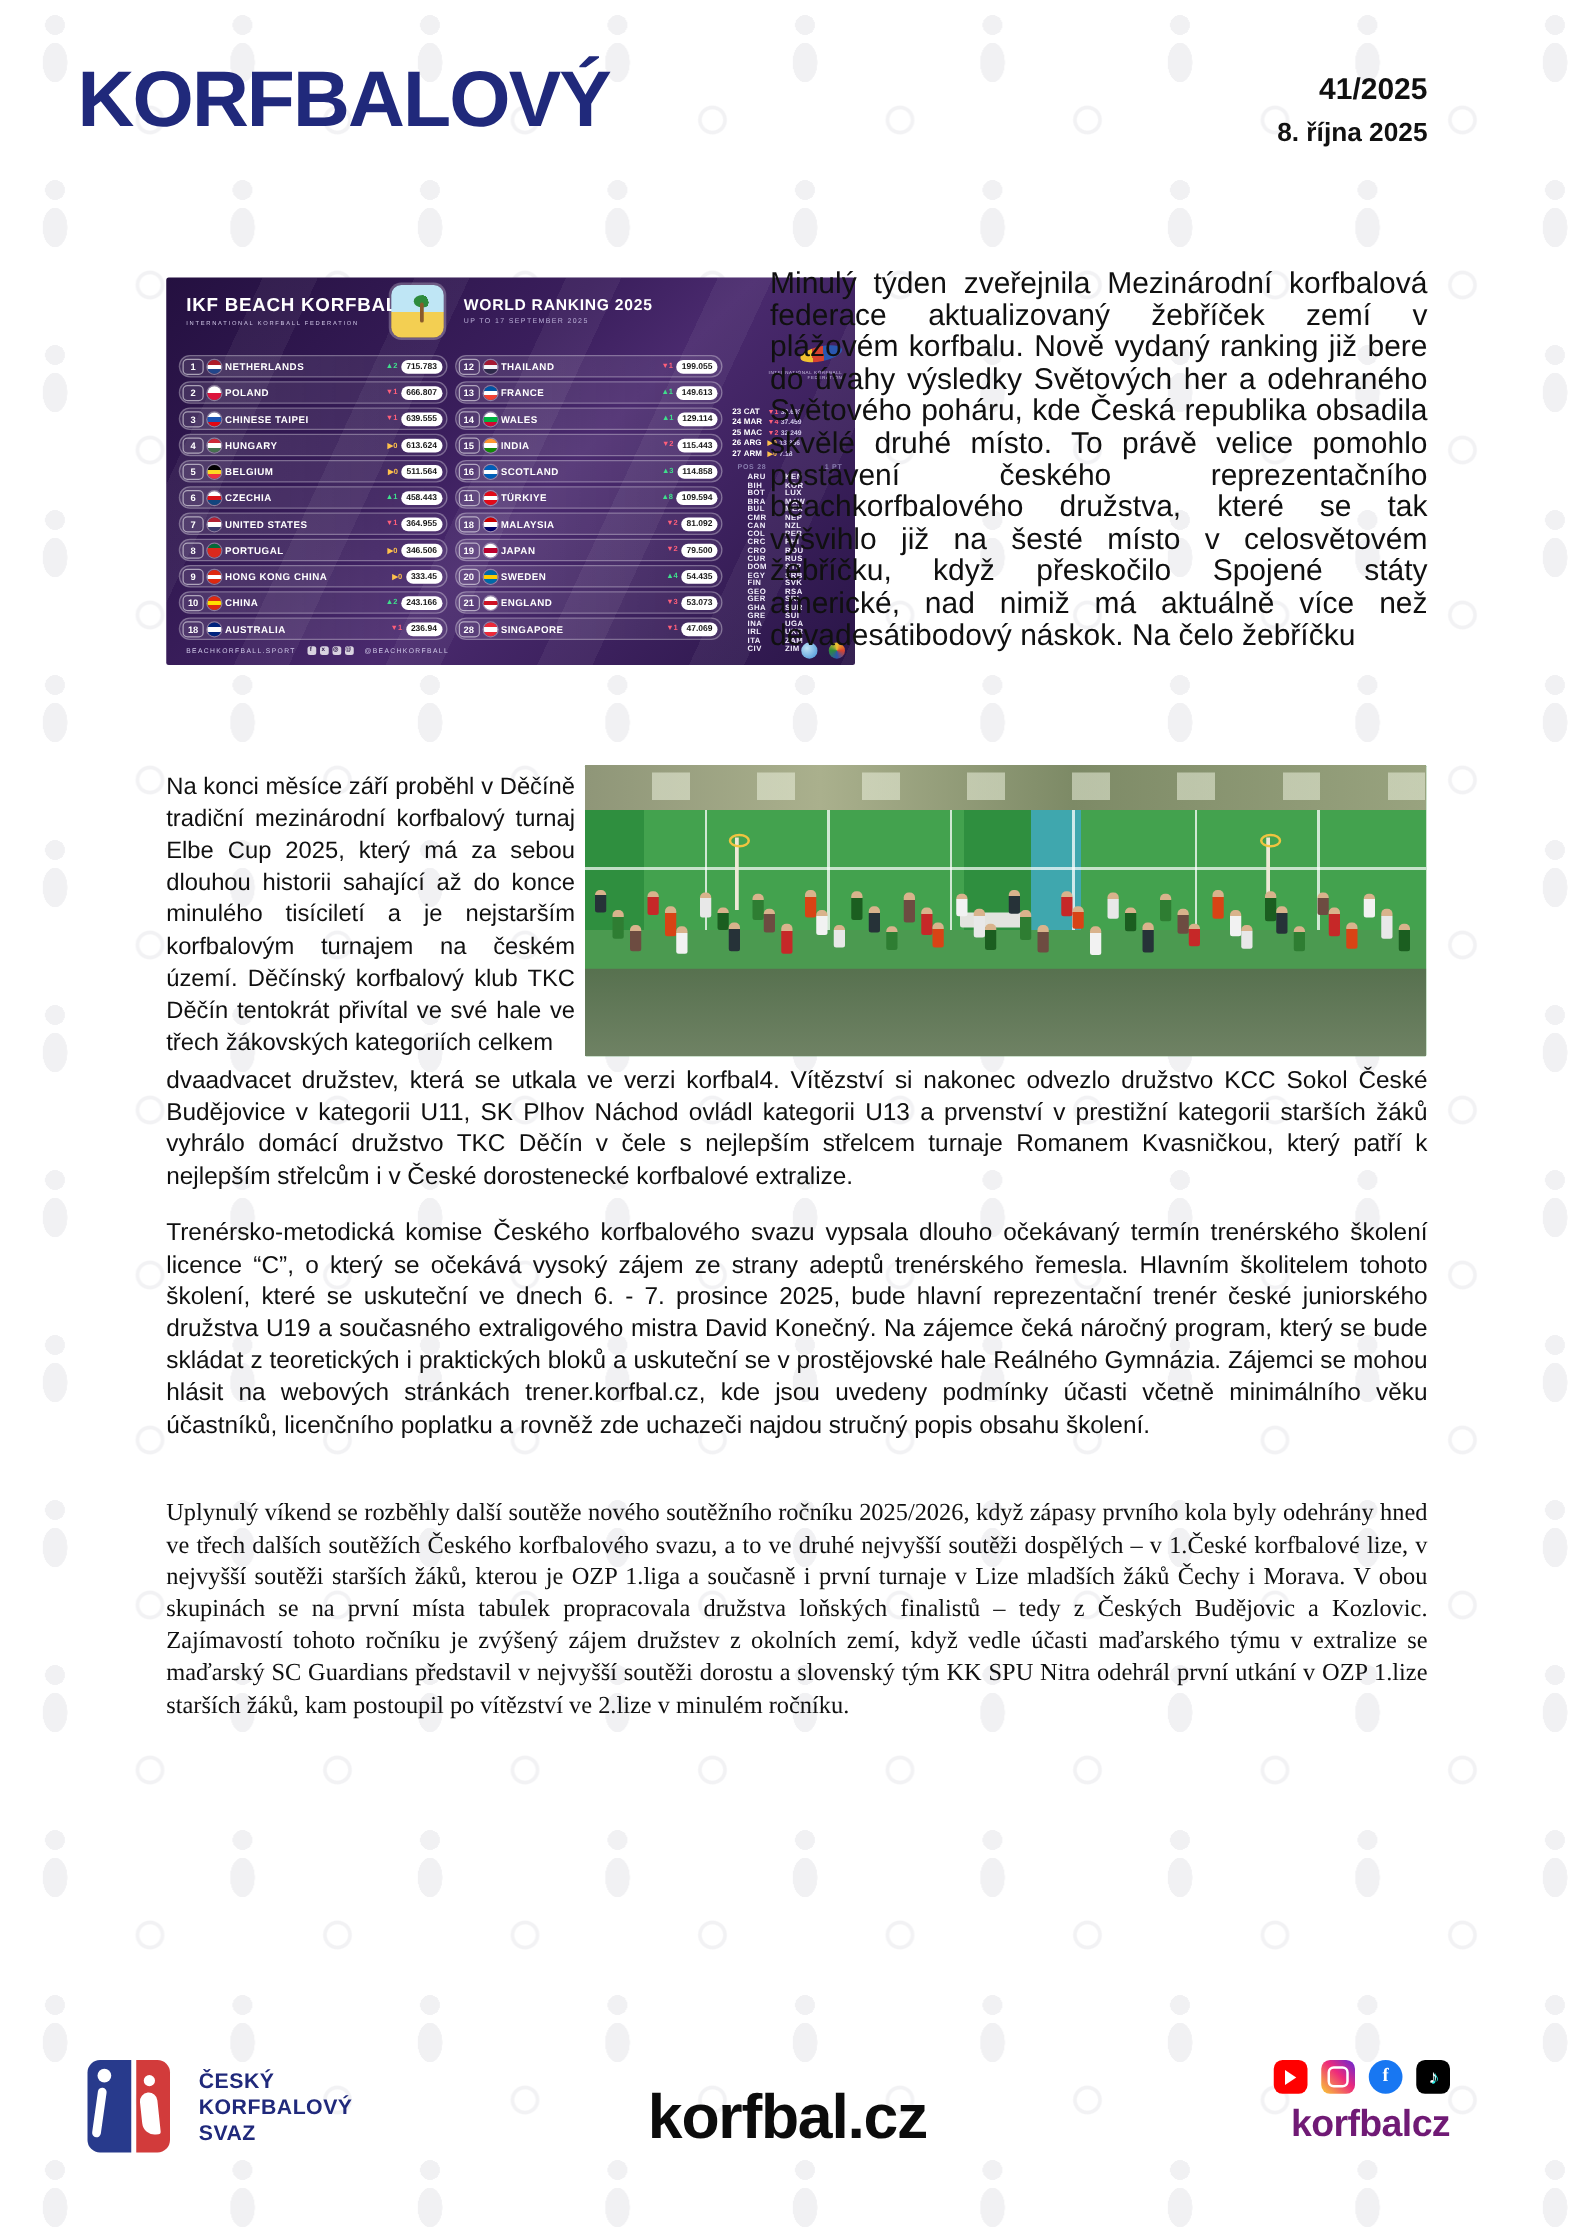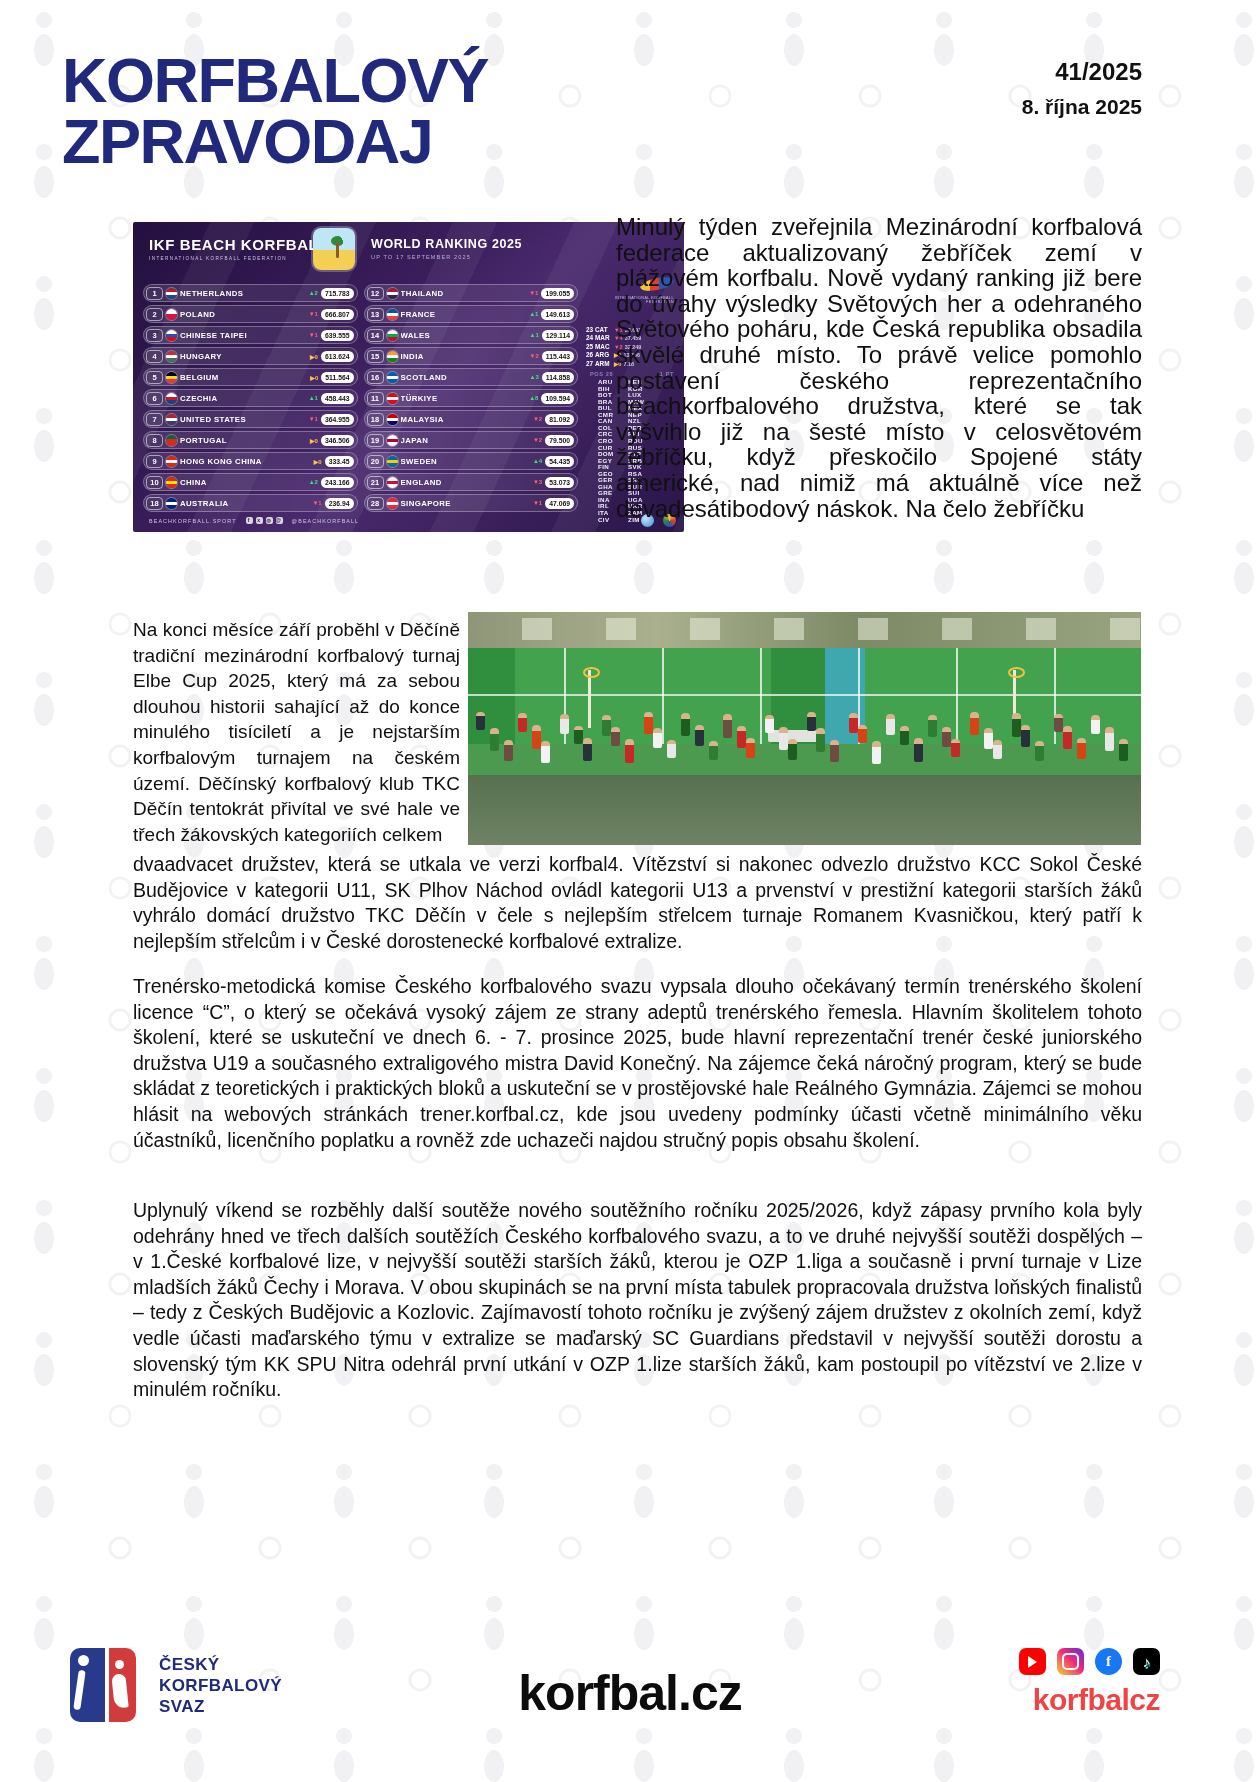--- a/index.html
+++ b/index.html
@@ -77,21 +77,21 @@
   .rk-logo1{width:13px;height:13px;border-radius:50%;background:radial-gradient(circle at 35% 35%,#bfe3f7,#3f8fd6);}
   .rk-logo2{width:13px;height:13px;border-radius:50%;background:conic-gradient(#f2c230,#d8432f,#2a57b0,#2e8b3d,#f2c230);}
 
   
   .par{position:absolute;text-align:justify;font-size:19.5px;line-height:25.6px;color:#101010;}
   .p1col{left:616px;top:214px;width:526px;font-size:24px;}
   .p1full{left:133px;top:545px;width:1009px;}
   .p2col{left:133px;top:617px;width:327px;font-size:19px;}
   .p2full{left:133px;top:852px;width:1009px;}
   .p3{left:133px;top:974px;width:1009px;}
-  .p4{left:133px;top:1198px;width:1009px;}
+  .p4{left:133px;top:1198px;width:1009px;font-family:Liberation Serif, serif;}
 
   
   .photo{position:absolute;left:468px;top:612px;width:673px;height:233px;margin:0;overflow:hidden;
     background:#4b9a50;border-radius:1px;}
   .ph-wall{position:absolute;left:0;right:0;top:0;height:36px;
     background:linear-gradient(90deg,#8f9678,#aab08d 28%,#7d8a66 58%,#99a37f);}
   .ph-wall::after{content:"";position:absolute;inset:6px 0 8px 0;
     background:repeating-linear-gradient(90deg,transparent 0 54px,rgba(235,240,220,.55) 54px 84px);}
   .ph-court{position:absolute;left:0;right:0;top:36px;height:96px;
     background:linear-gradient(90deg,#2f8f3f 0 7%,#43a24e 7% 45%,#2f8f3f 45% 53%,#3fa7ae 53% 59%,#43a24e 59% 100%);}
@@ -126,30 +126,29 @@
   .soc-row{display:flex;gap:11px;justify-content:flex-end;}
   .soc{width:27px;height:27px;border-radius:7px;display:flex;align-items:center;justify-content:center;
     color:#fff;font-weight:bold;font-size:15px;}
   .soc-youtube{background:#ff0000;}
   .soc-youtube::before{content:"";width:0;height:0;border-left:9px solid #fff;border-top:6px solid transparent;
     border-bottom:6px solid transparent;}
   .soc-instagram{background:linear-gradient(45deg,#f9ce34,#ee2a7b 55%,#6228d7);}
   .soc-instagram::before{content:"";width:13px;height:13px;border:2.5px solid #fff;border-radius:5px;}
   .soc-facebook{background:#1877f2;border-radius:50%;font-family:"Liberation Serif",serif;}
   .soc-tiktok{background:#000;text-shadow:1.5px 1.5px 0 #25f4ee;}
-  .handle{margin-top:8px;font-size:30px;font-weight:800;color:#ef4444;letter-spacing:-.5px;}
+  .handle{margin-top:8px;font-size:30px;font-weight:800;color:#701a75;letter-spacing:-.5px;}
 </style>
 </head>
 <body>
 
 <div class="page">
 
   <div class="masthead">
     <div>KORFBALOVÝ</div>
-    <div>ZPRAVODAJ</div>
   </div>
   <div class="issue-block">
     <div class="issue-no">41/2025</div>
     <div class="issue-date">8. října 2025</div>
   </div>
 
   <section class="ranking">
     <div class="rk-head">
       <div class="rk-title">IKF BEACH KORFBALL</div>
       <div class="rk-sub">INTERNATIONAL KORFBALL FEDERATION</div>

